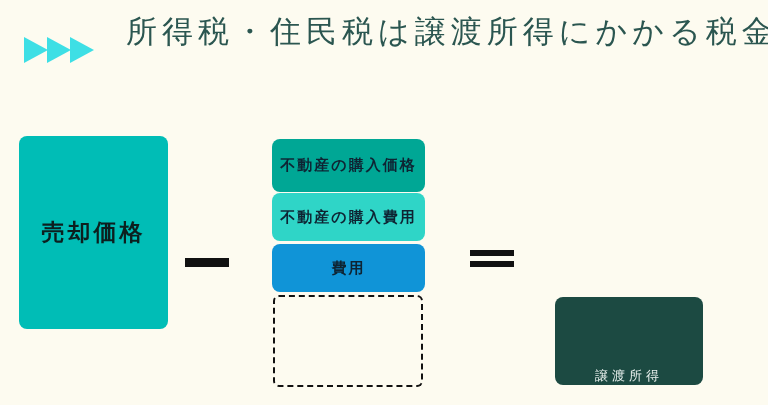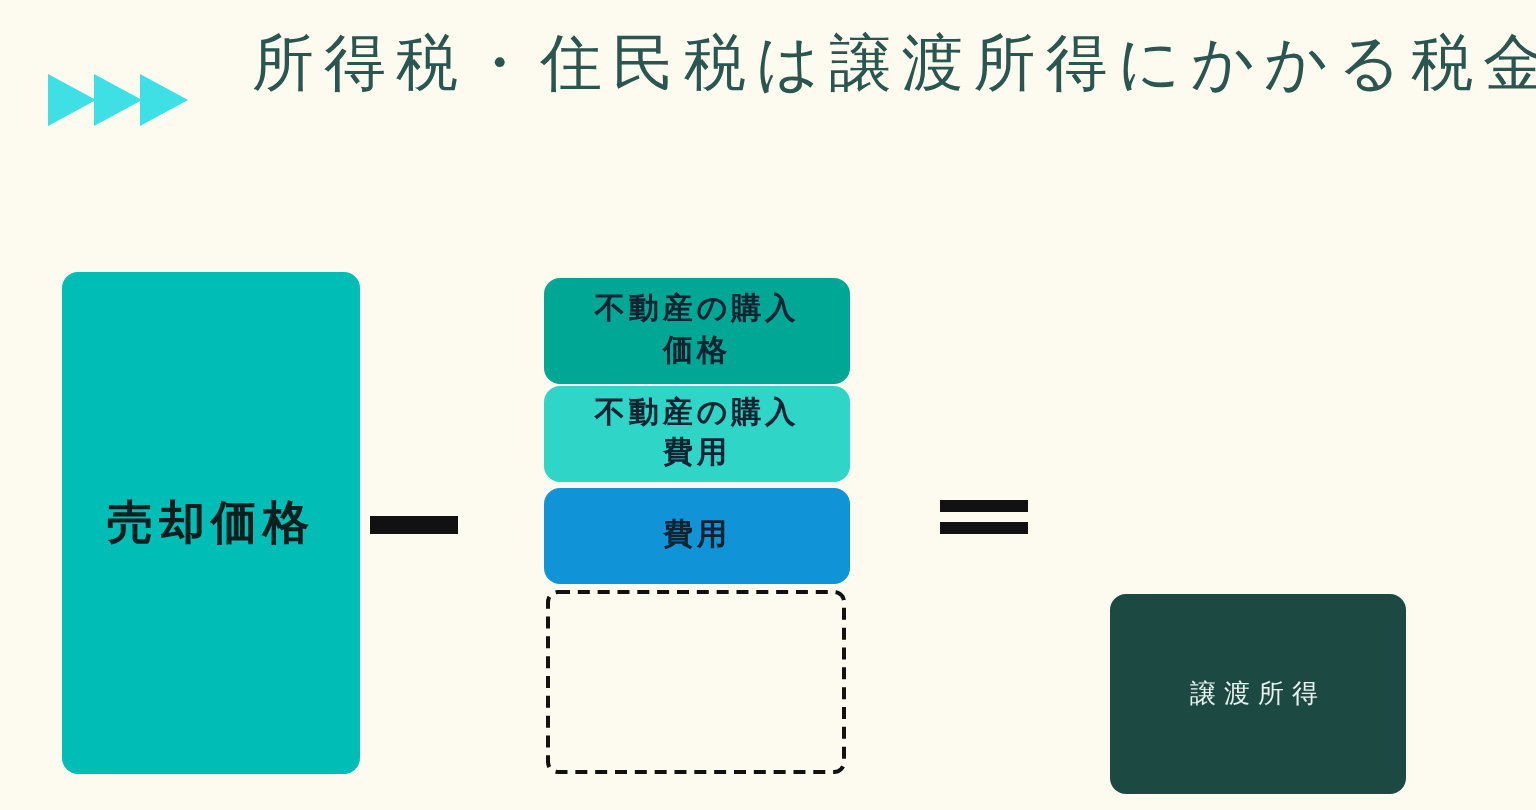--- a/index.html
+++ b/index.html
@@ -27,56 +27,56 @@
     margin-left:27px;
   }
   .formula {
     position:absolute; left:96px; top:56px;
     font-size:20px; font-weight:bold; letter-spacing:5px;
     color:#1f2e2e; white-space:nowrap;
   }
 
   
   .sale-box {
-    position:absolute; left:31px; top:136px; width:149px; height:251px;
+    position:absolute; left:19px; top:136px; width:149px; height:193px;
     background:#00bdb6; border-radius:8px;
     display:flex; align-items:center; justify-content:center;
   }
   .sale-box .lbl {
     font-size:23px; font-weight:bold; letter-spacing:3px; color:#0c1f1f;
   }
 
   
   .minus-op { position:absolute; left:185px; top:258px; width:44px; height:9px; }
   .minus-op .bar { width:100%; height:100%; background:#111111; }
   .equals-op { position:absolute; left:470px; top:250px; width:44px; height:18px; }
   .equals-op .bar { width:100%; height:6px; background:#111111; }
   .equals-op .bar + .bar { margin-top:5px; }
 
   
   .stack-box {
     position:absolute; left:272px; width:153px; border-radius:8px;
-    display:flex; flex-direction:column; align-items:center; justify-content:center;
+    display:flex; flex-direction:row; align-items:center; justify-content:center;
     font-size:15px; font-weight:bold; letter-spacing:2px; color:#0e2433;
     line-height:1.35; text-align:center;
   }
   .stack-box.b1 { top:139px; height:53px; background:#00a795; }
   .stack-box.b2 { top:193px; height:48px; background:#2fd5c7; }
   .stack-box.b3 { top:244px; height:48px; background:#1094d7; }
 
   .dashed-box {
     position:absolute; left:273px; top:295px; width:150px; height:92px;
     border:2px dashed #111111; border-radius:6px; background:transparent;
   }
 
   
   .result-box {
-    position:absolute; left:555px; top:297px; width:148px; height:100px;
+    position:absolute; left:555px; top:297px; width:148px; height:88px;
     background:#1c4a42; border-radius:8px;
-    display:flex; align-items:center; justify-content:center;
+    display:flex; align-items:flex-end; justify-content:center;
   }
   .result-box .lbl {
     font-size:13px; letter-spacing:4px; color:#eaf2ef; font-weight:500;
   }
 </style>
 </head>
 <body>
 
 <div class="canvas" style="background-color: rgb(253, 251, 240);">
 

